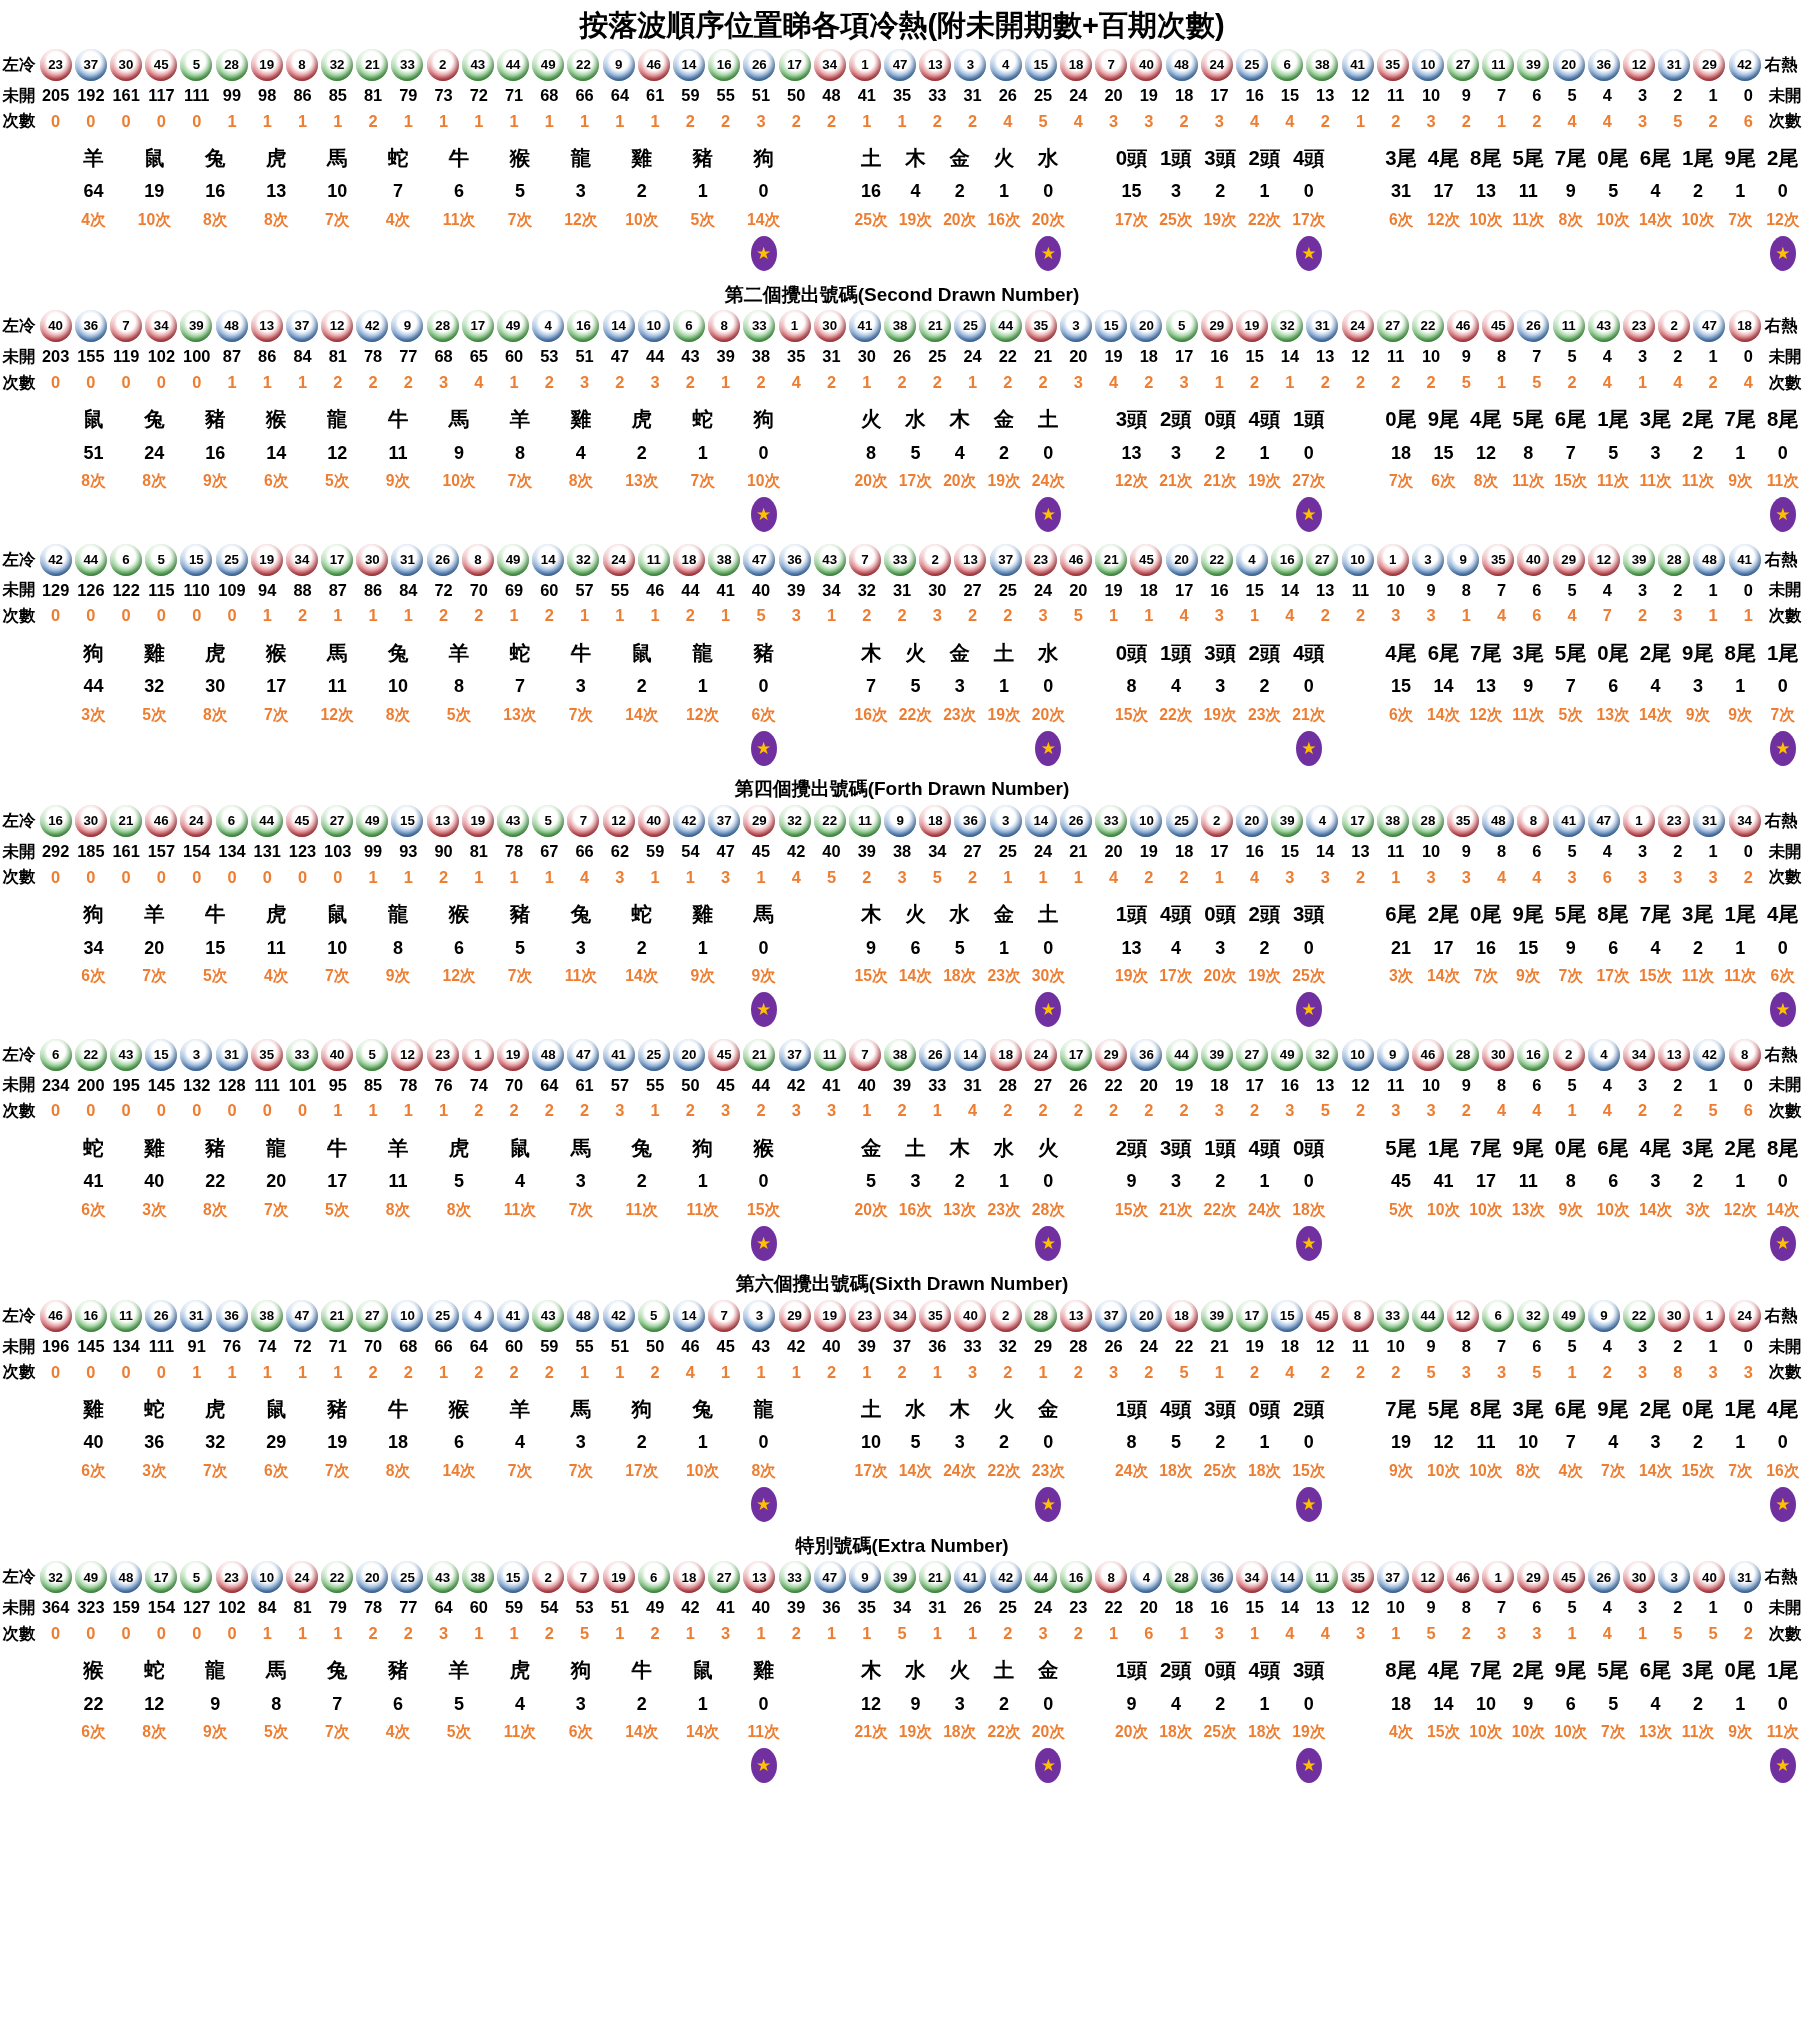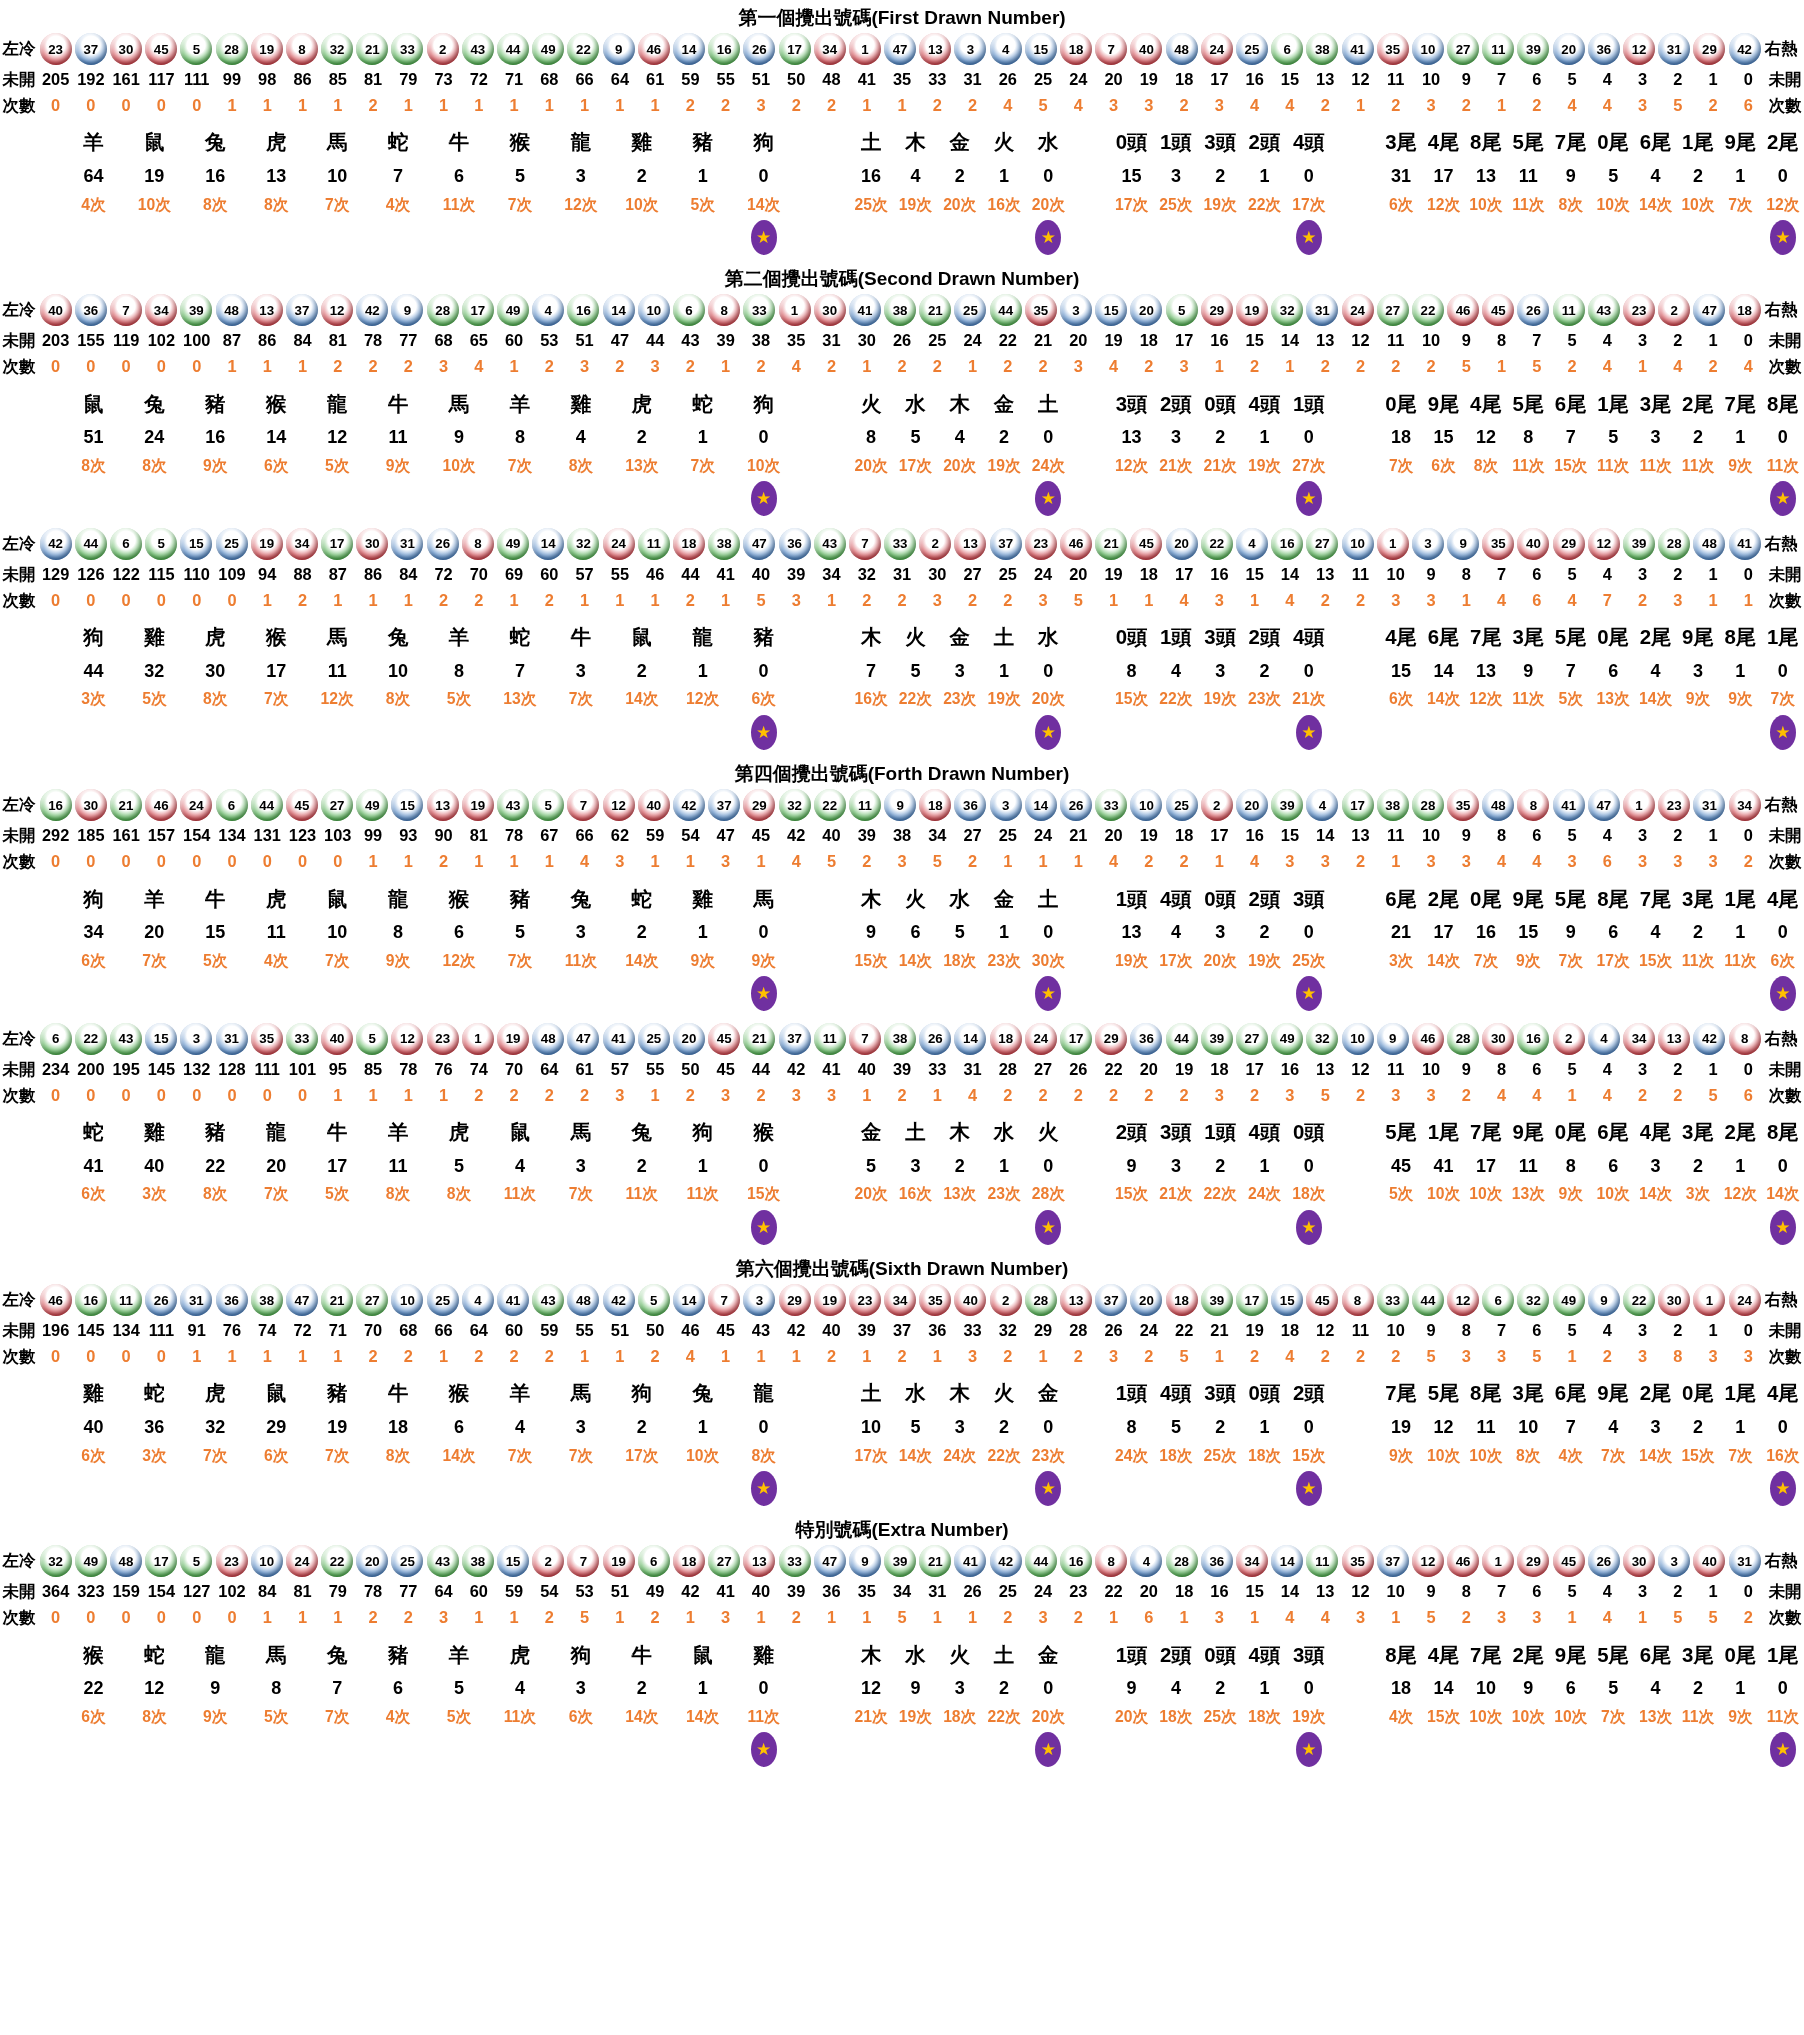--- a/index.html
+++ b/index.html
@@ -25,23 +25,23 @@
   .glabel{font-size:20.4px;font-weight:bold;margin-top:7.8px;white-space:nowrap;}
   .gvalue{font-size:18px;font-weight:bold;margin-top:9.4px;}
   .gtimes{font-size:15.7px;font-weight:bold;color:#ED7D31;margin-top:7.8px;white-space:nowrap;}
   .gstar{height:41px;display:flex;align-items:center;justify-content:center;margin-top:1.6px;}
   .star{width:26px;height:35px;border-radius:50%;background:#7030A0;color:#FFC000;display:flex;align-items:center;justify-content:center;font-size:17px;}
 </style>
 </head>
 <body>
 
 <main>
+  <h1 class="page-title">按落波順序位置睇各項冷熱(附未開期數+百期次數)</h1>
   <div id="sections">
       <section class="section">
-        <div class="sec-title">第一個攪出號碼(First Drawn Number)</div>
         <div class="row ball-row">
           <span class="rlabel">左冷</span>
           <span class="ball" style="background: radial-gradient(circle at 50% 38%, rgb(255, 255, 255) 0px, rgb(255, 255, 255) 36%, rgb(200, 32, 42) 82%);">23</span>
           <span class="ball" style="background: radial-gradient(circle at 50% 38%, rgb(255, 255, 255) 0px, rgb(255, 255, 255) 36%, rgb(43, 108, 184) 82%);">37</span>
           <span class="ball" style="background: radial-gradient(circle at 50% 38%, rgb(255, 255, 255) 0px, rgb(255, 255, 255) 36%, rgb(200, 32, 42) 82%);">30</span>
           <span class="ball" style="background: radial-gradient(circle at 50% 38%, rgb(255, 255, 255) 0px, rgb(255, 255, 255) 36%, rgb(200, 32, 42) 82%);">45</span>
           <span class="ball" style="background: radial-gradient(circle at 50% 38%, rgb(255, 255, 255) 0px, rgb(255, 255, 255) 36%, rgb(47, 161, 47) 82%);">5</span>
           <span class="ball" style="background: radial-gradient(circle at 50% 38%, rgb(255, 255, 255) 0px, rgb(255, 255, 255) 36%, rgb(47, 161, 47) 82%);">28</span>
           <span class="ball" style="background: radial-gradient(circle at 50% 38%, rgb(255, 255, 255) 0px, rgb(255, 255, 255) 36%, rgb(200, 32, 42) 82%);">19</span>
           <span class="ball" style="background: radial-gradient(circle at 50% 38%, rgb(255, 255, 255) 0px, rgb(255, 255, 255) 36%, rgb(200, 32, 42) 82%);">8</span>

